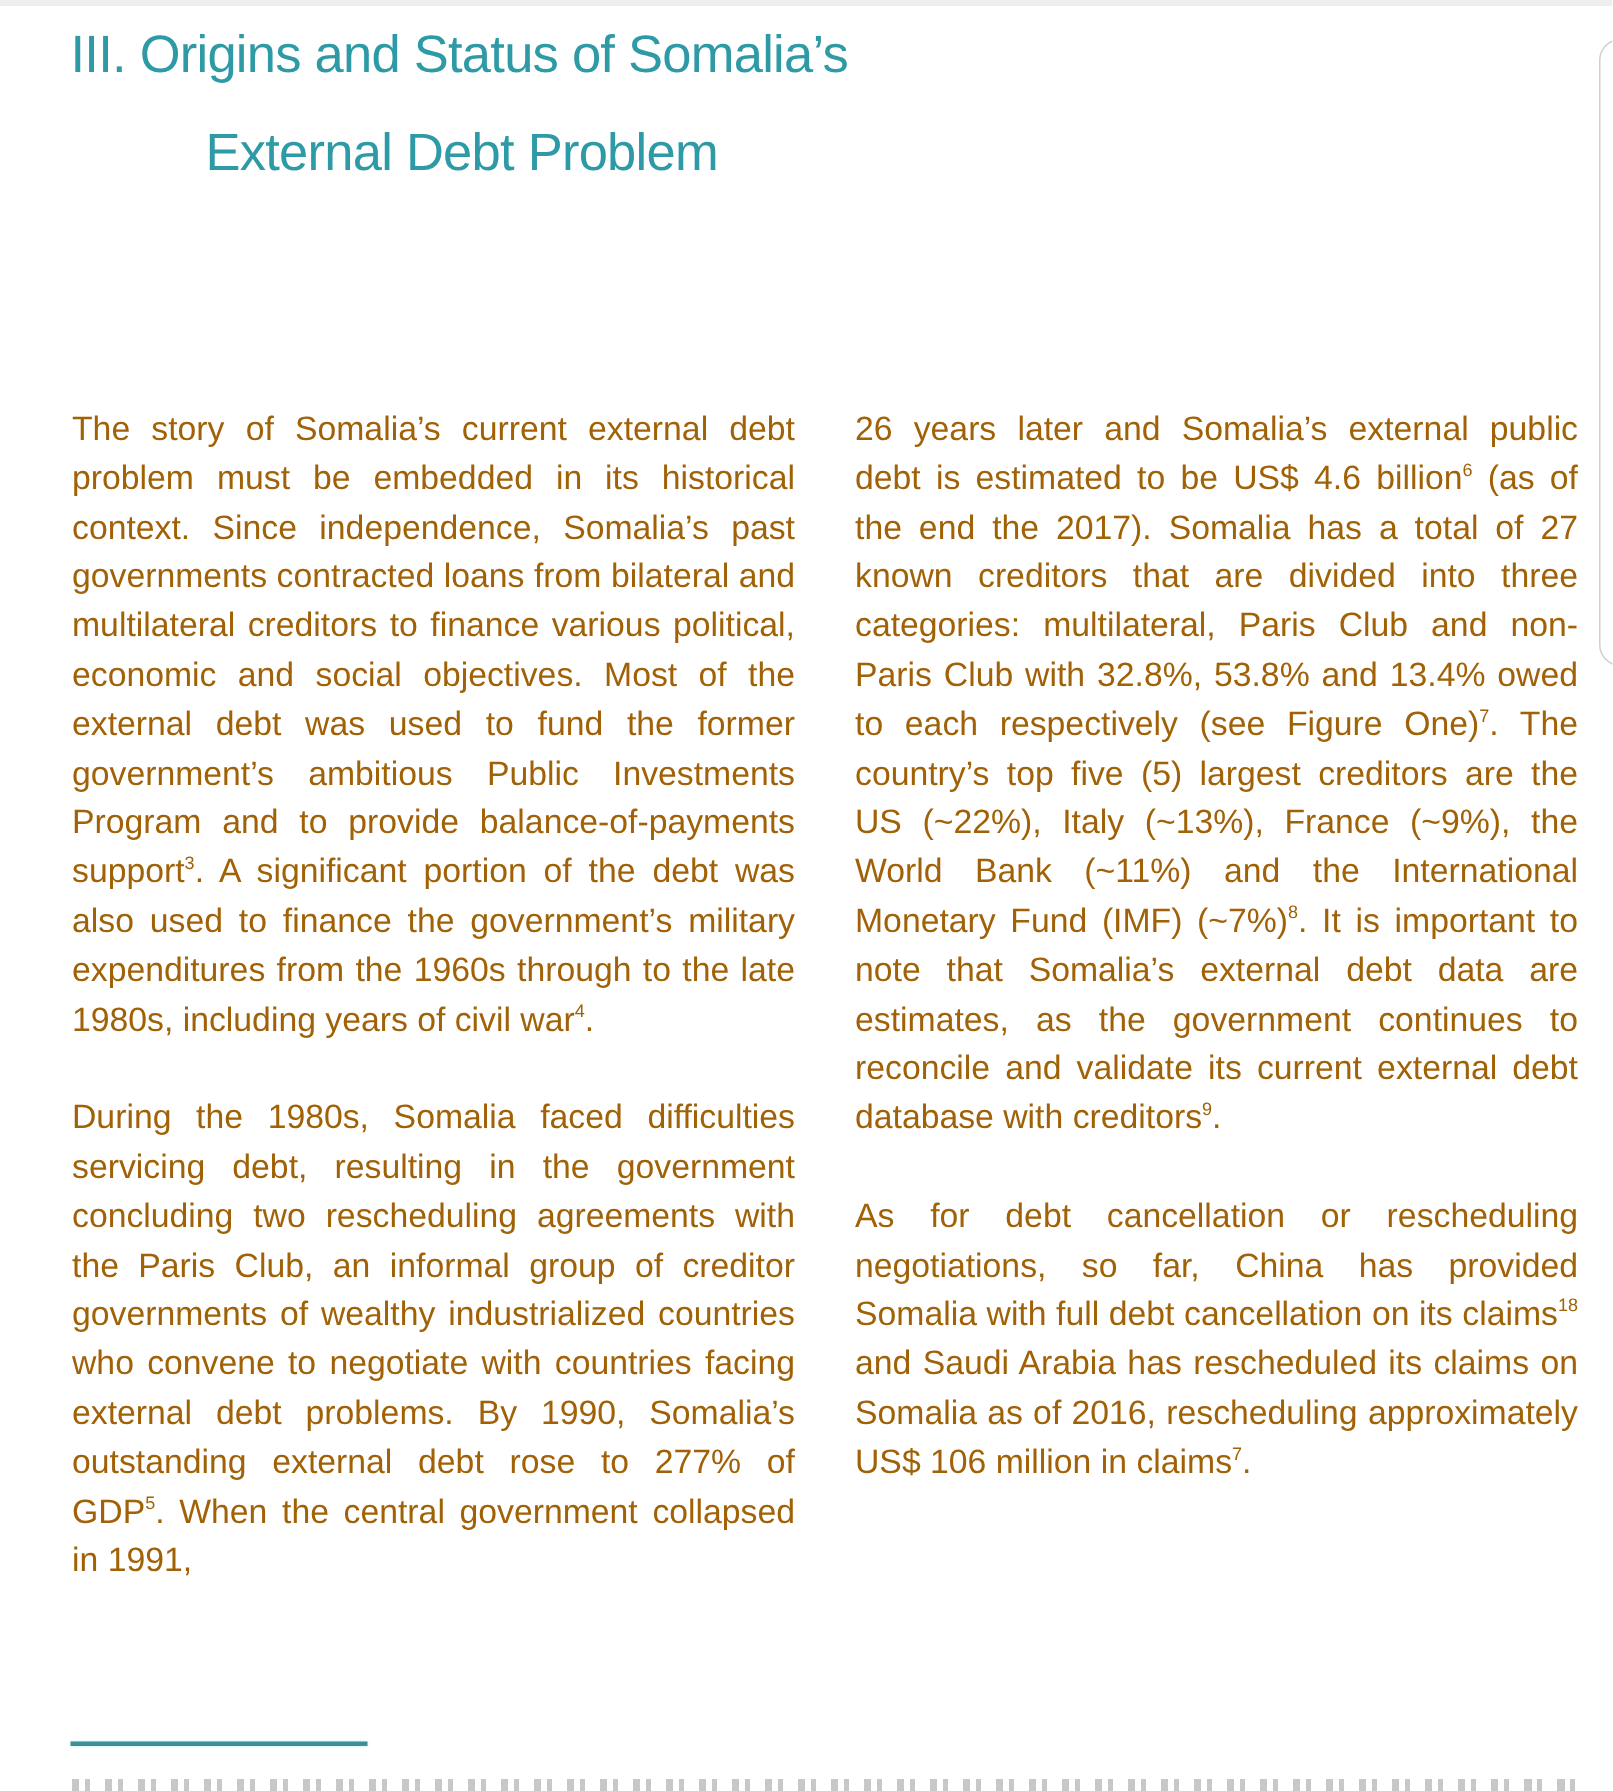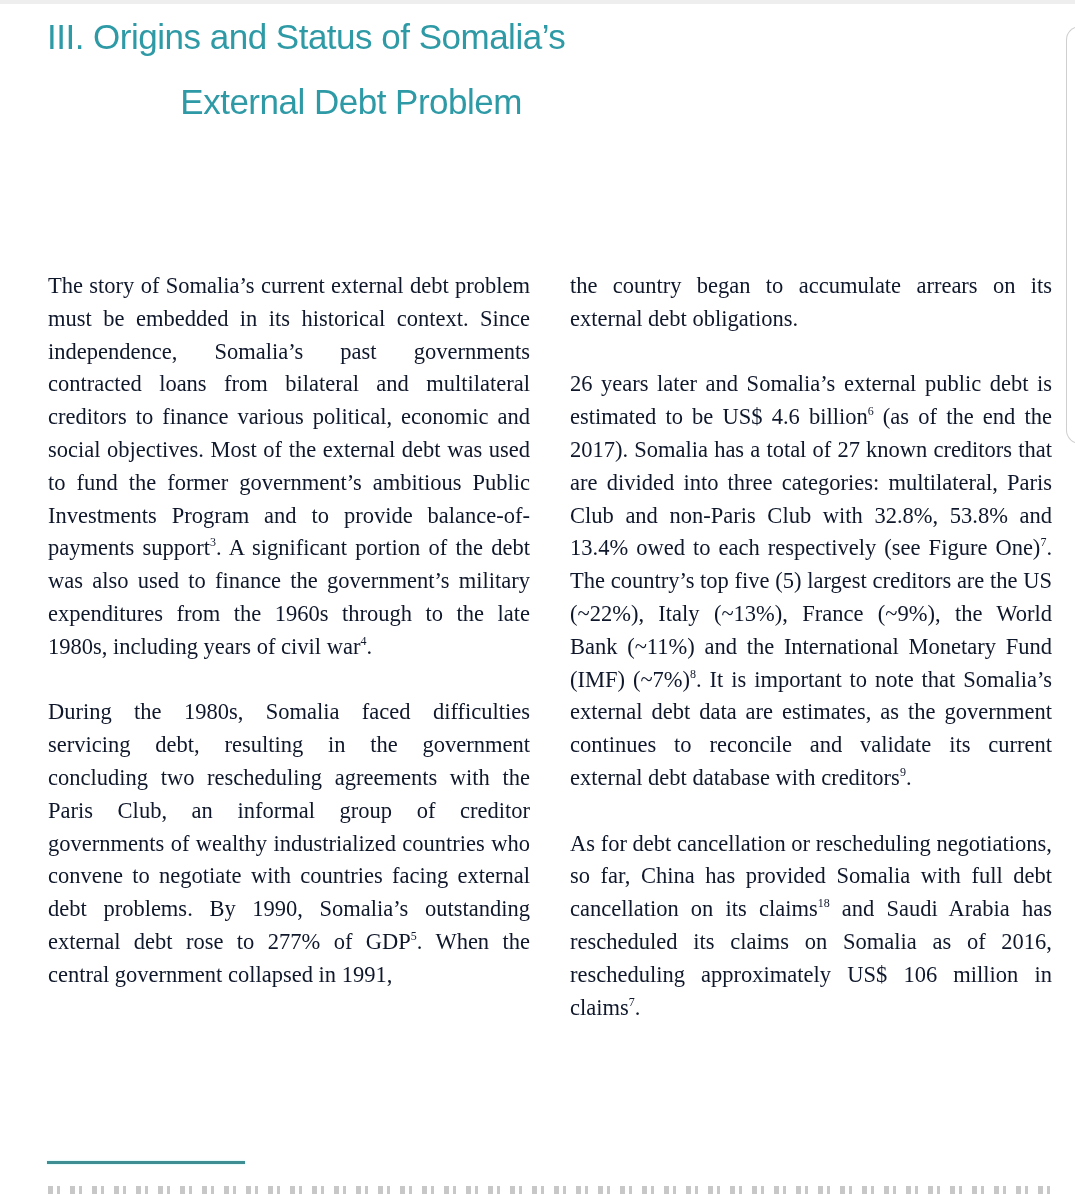--- a/index.html
+++ b/index.html
@@ -29,42 +29,40 @@
       font-family: "Liberation Sans", "DejaVu Sans", sans-serif;
       font-weight: normal;
       font-size: 35px;
       line-height: 65px;
       color: #2e9aa6;
       letter-spacing: -0.5px;
     }
     .title .line2 {
       display: block;
       padding-left: 90px;
-      text-align: center;
     }
     .edge-handle {
       position: absolute;
       left: 1066px;
       top: 26px;
       width: 20px;
       height: 416px;
       border: 1px solid #cfcfcf;
       border-right: none;
       border-radius: 14px 0 0 14px;
       background: #ffffff;
     }
     .col {
       position: absolute;
       top: 270px;
       width: 482px;
       font-size: 22.5px;
       line-height: 32.8px;
       text-align: justify;
-      color: #0f172a;
-      font-family: Liberation Serif, serif;
+      color: #a16207;
     }
     .col.left { left: 48px; }
     .col.right { left: 570px; }
     .col p {
       margin: 0 0 32.8px 0;
       text-align: justify;
     }
     sup {
       font-size: 12px;
       line-height: 0;
@@ -111,23 +109,20 @@
   <p>
     <span>The story of Somalia’s current external debt problem must be embedded in its historical context. Since independence, Somalia’s past governments contracted loans from bilateral and multilateral creditors to finance various political, economic and social objectives. Most of the external debt was used to fund the former government’s ambitious Public Investments Program and to provide balance-of-payments support</span><sup>3</sup><span>. A significant portion of the debt was also used to finance the government’s military expenditures from the 1960s through to the late 1980s, including years of civil war</span><sup>4</sup><span>.</span>
   </p>
   <p>
     <span>During the 1980s, Somalia faced difficulties servicing debt, resulting in the government concluding two rescheduling agreements with the Paris Club, an informal group of creditor governments of wealthy industrialized countries who convene to negotiate with countries facing external debt problems. By 1990, Somalia’s outstanding external debt rose to 277% of GDP</span><sup>5</sup><span>. When the central government collapsed in 1991,</span>
   </p>
 </div>
 
 <div class="col right">
   <p>
-    <span>the country began to accumulate arrears on its external debt obligations.</span>
-  </p>
-  <p>
     <span>26 years later and Somalia’s external public debt is estimated to be US$ 4.6 billion</span><sup>6</sup><span>  (as of the end the 2017). Somalia has a total of 27 known creditors that are divided into three categories: multilateral, Paris Club and non-Paris Club with 32.8%, 53.8% and 13.4% owed to each respectively (see Figure One)</span><sup>7</sup><span>. The country’s top five (5) largest creditors are the US (~22%), Italy (~13%), France (~9%), the World Bank (~11%) and the International Monetary Fund (IMF) (~7%)</span><sup>8</sup><span>. It is important to note that Somalia’s external debt data are estimates, as the government continues to reconcile and validate its current external debt database with creditors</span><sup>9</sup><span>.</span>
   </p>
   <p>
     <span>As for debt cancellation or rescheduling negotiations, so far, China has provided Somalia with full debt cancellation on its claims</span><sup>18</sup><span> and Saudi Arabia has rescheduled its claims on Somalia as of 2016, rescheduling approximately US$ 106 million in claims</span><sup>7</sup><span>.</span>
   </p>
 </div>
 
 <div class="footnote-rule"></div>
 <div class="footnote-clip">
   <div class="ghost"></div>

